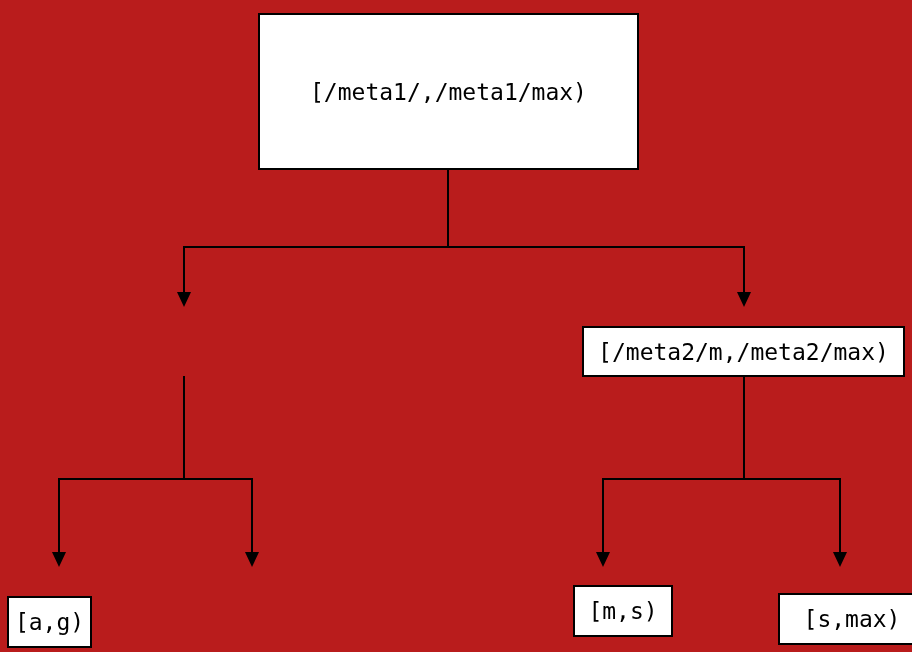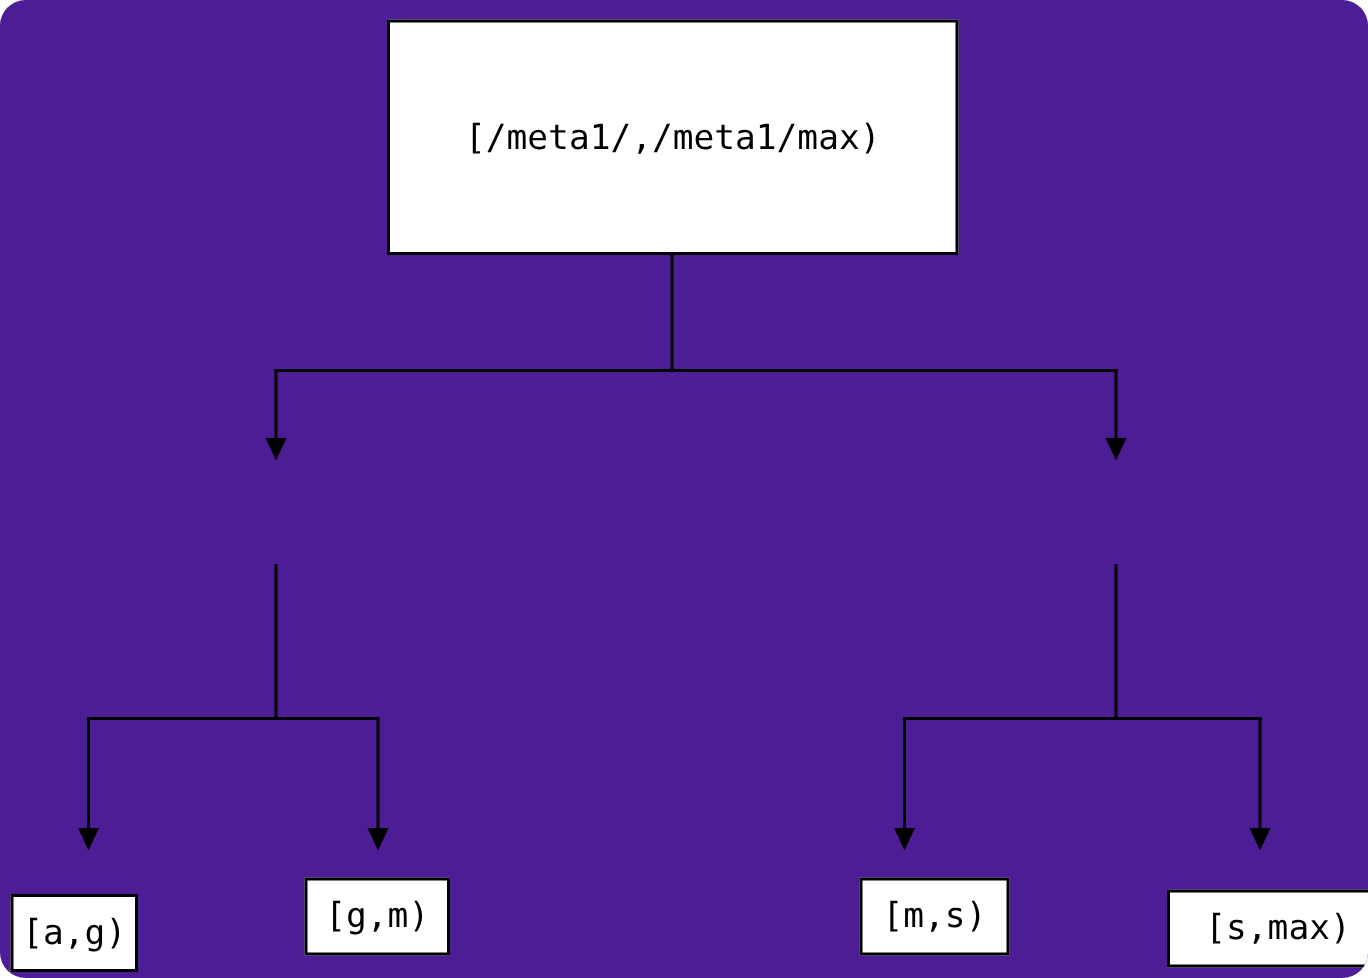--- a/index.html
+++ b/index.html
@@ -4,24 +4,23 @@
 <style>
   html, body {
     margin: 0;
     padding: 0;
     background: #ffffff;
   }
   .canvas {
     position: relative;
     width: 912px;
     height: 652px;
-    background: #4c1d95;
+    background: #b91c1c;
     overflow: hidden;
     font-family: "DejaVu Sans Mono", "Liberation Mono", monospace;
-    border-radius: 17px;
   }
   .node {
     position: absolute;
     box-sizing: border-box;
     border: 2px solid #000000;
     background: #ffffff;
     display: flex;
     align-items: center;
     justify-content: center;
   }
@@ -47,28 +46,28 @@
 </head>
 <body>
 
 <div class="canvas">
 
   <div class="node" style="left:258px; top:13px; width:381px; height:157px;">
     <span class="node-label">[/meta1/,/meta1/max)</span>
   </div>
 
 
+  <div class="node" style="left:582px; top:326px; width:323px; height:51px;">
+    <span class="node-label">[/meta2/m,/meta2/max)</span>
+  </div>
 
   <div class="node" style="left:7px; top:596px; width:85px; height:52px;">
     <span class="node-label">[a,g)</span>
   </div>
 
-  <div class="node" style="left:203px; top:585px; width:97px; height:52px;">
-    <span class="node-label">[g,m)</span>
-  </div>
 
   <div class="node" style="left:553px; top:585px; width:100px; height:52px;margin-left:20px;">
     <span class="node-label">[m,s)</span>
   </div>
 
   <div class="node" style="left:778px; top:593px; width:148px; height:52px;">
     <span class="node-label">[s,max)</span>
   </div>
 
   <div class="line" style="left:447px; top:170px; width:2px; height:77px;"></div>

